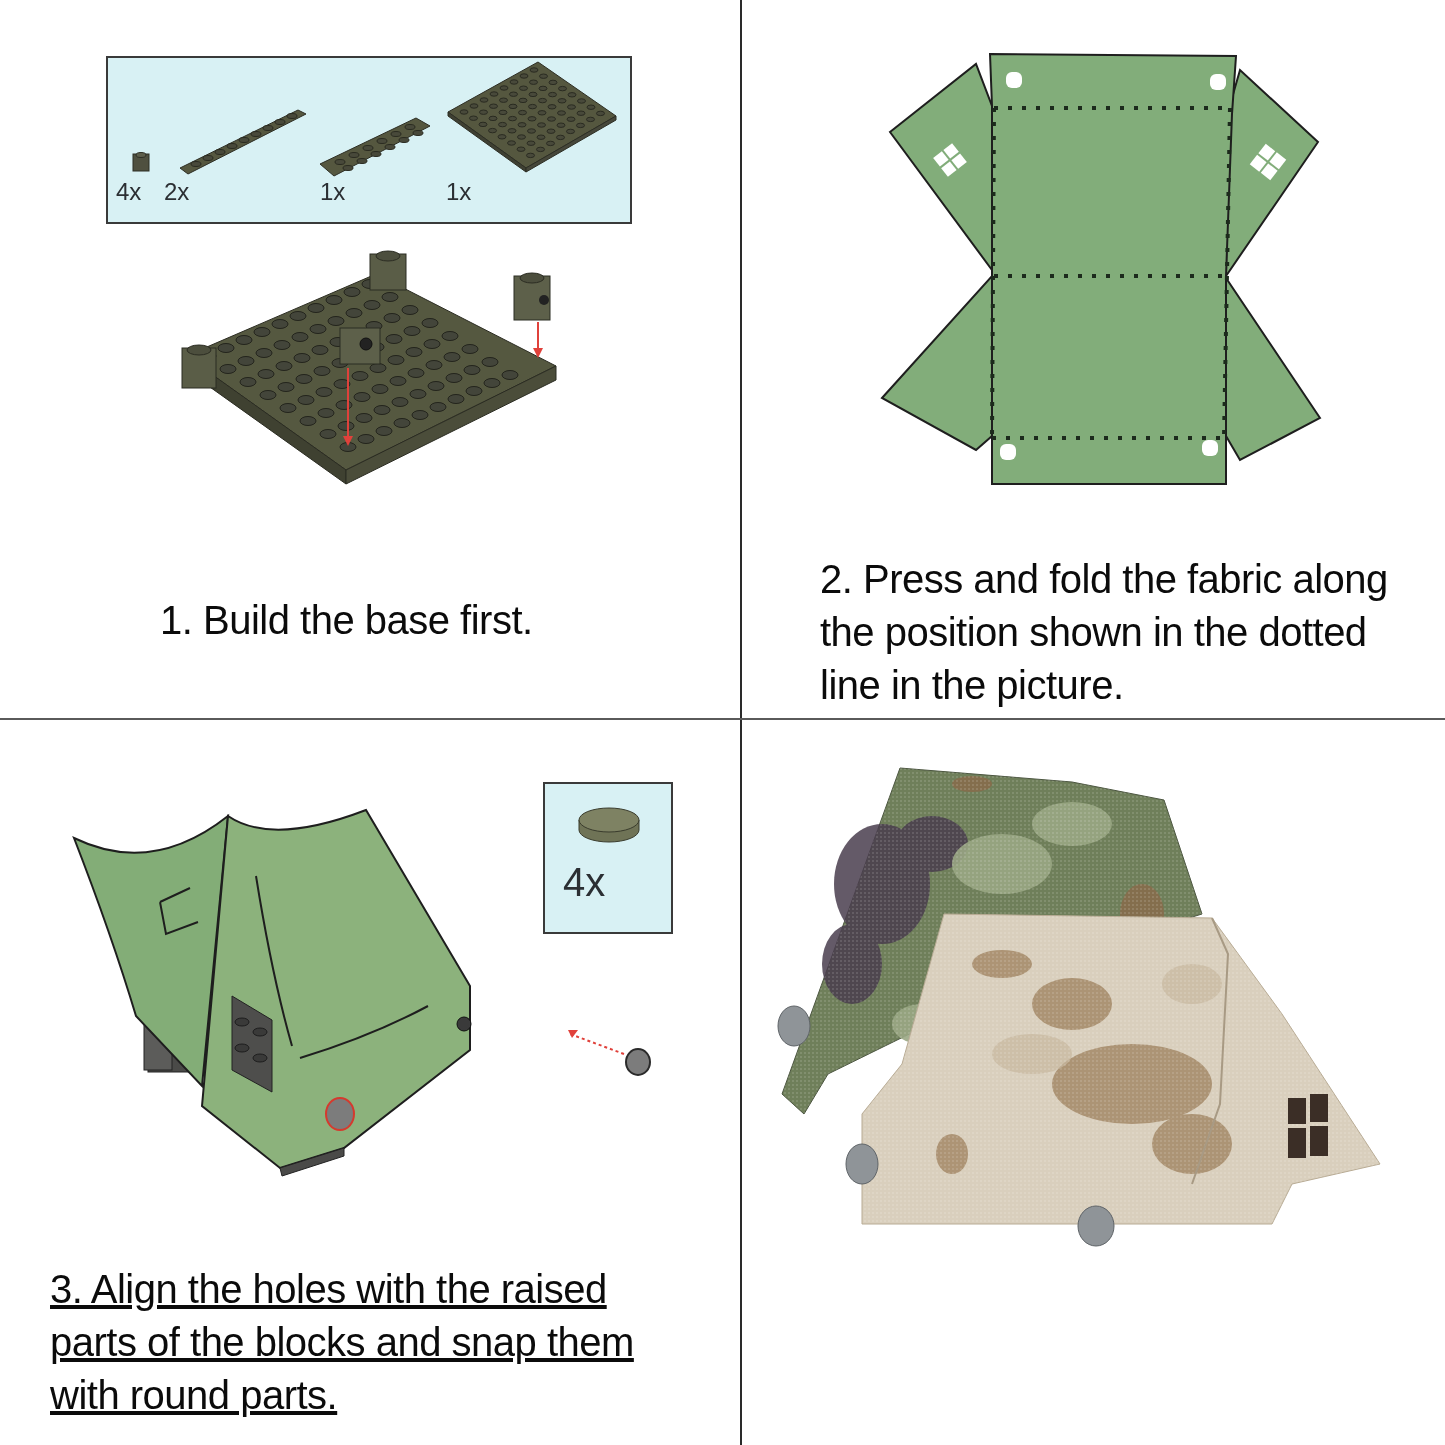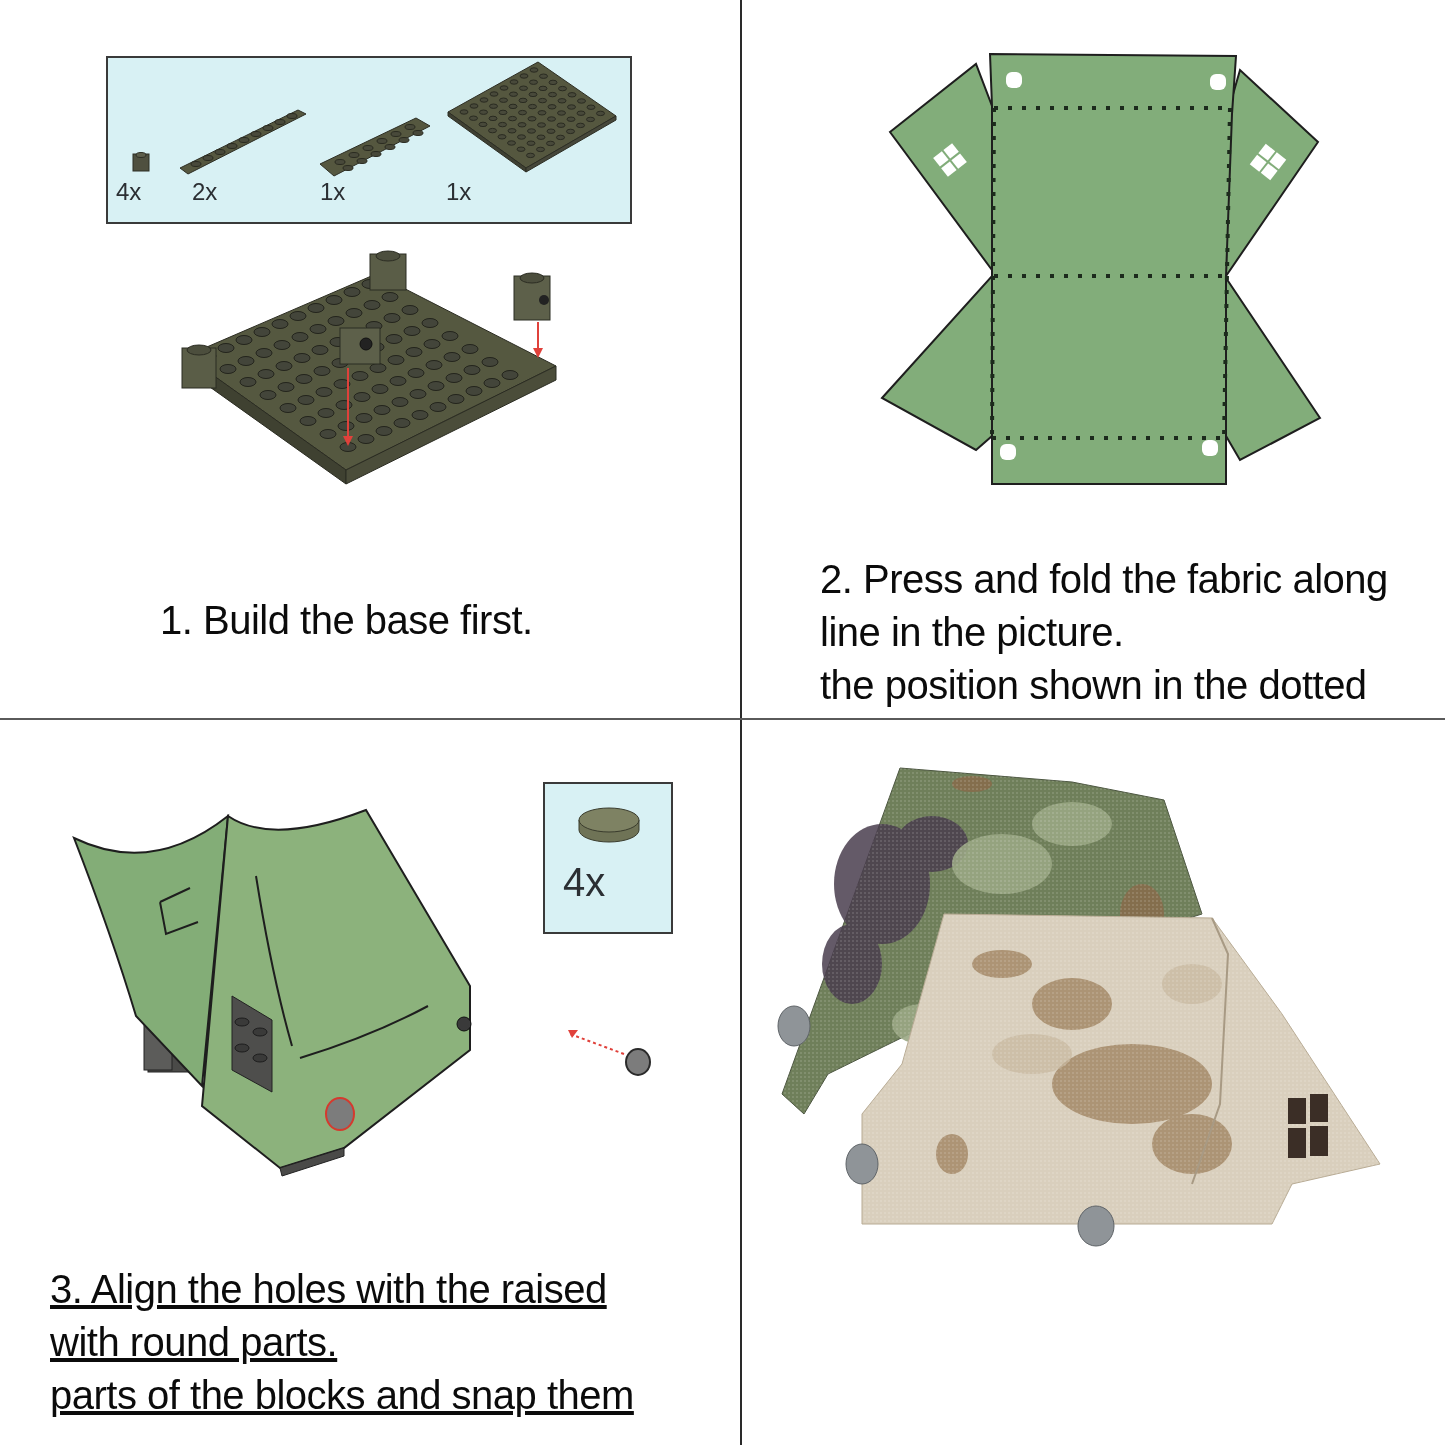--- a/index.html
+++ b/index.html
@@ -121,21 +121,21 @@
           <ellipse cx="96.5" cy="89.4" rx="4" ry="2.2"></ellipse>
           <ellipse cx="106.5" cy="83.4" rx="4" ry="2.2"></ellipse>
           <ellipse cx="116.5" cy="77.4" rx="4" ry="2.2"></ellipse>
           <ellipse cx="126.5" cy="71.4" rx="4" ry="2.2"></ellipse>
           <ellipse cx="136.5" cy="65.4" rx="4" ry="2.2"></ellipse>
           <ellipse cx="146.5" cy="59.4" rx="4" ry="2.2"></ellipse>
           <ellipse cx="156.5" cy="53.4" rx="4" ry="2.2"></ellipse>
         </g>
     </svg>
     <span class="qty" style="left:8px;top:120px;">4x</span>
-    <span class="qty" style="left:84px;top:120px;">2x</span>
+    <span class="qty" style="left:56px;top:120px;">2x</span>
     <span class="qty" style="left:212px;top:120px;">1x</span>
     <span class="qty" style="left:338px;top:120px;">1x</span>
   </div>
 
   <svg width="400" height="250" style="left:174px;top:244px;">
 
     <polygon points="12,112 202,30 382,122 172,226" fill="#555840" stroke="#2b2c22"></polygon>
     <polygon points="12,112 172,226 172,240 12,126" fill="#3f4131" stroke="#2b2c22"></polygon>
     <polygon points="172,226 382,122 382,136 172,240" fill="#4b4d3a" stroke="#2b2c22"></polygon>
     <g fill="#43453a" stroke="#23241c" id="basestuds">
@@ -279,22 +279,22 @@
     <g fill="#ffffff" transform="translate(388,112) rotate(38)">
       <rect x="-13" y="-13" width="12" height="12"></rect>
         <rect x="1" y="-13" width="12" height="12"></rect>
       <rect x="-13" y="1" width="12" height="12"></rect>
         <rect x="1" y="1" width="12" height="12"></rect>
     </g>
   </svg>
 
   <div class="caption" style="left:58px;top:553px;">
     <div>2. Press and fold the fabric along</div>
+    <div>the position shown in the dotted</div>
     <div>line in the picture.</div>
-    <div>the position shown in the dotted</div>
   </div>
 </div>
 
 <div class="panel" style="left:0;top:720px;width:740px;height:725px;">
   <div class="parts-box" style="left:543px;top:62px;width:126px;height:148px;">
     <svg width="70" height="46" style="left:30px;top:16px;">
       <path d="M4,20 L4,30 A30,12 0 0 0 64,30 L64,20" fill="#6f7356" stroke="#3a3c2d"></path>
       <ellipse cx="34" cy="20" rx="30" ry="12" fill="#7e8263" stroke="#3a3c2d"></ellipse>
     </svg>
     <span class="qty" style="left:18px;top:76px;font-size:40px;">4x</span>
@@ -332,22 +332,22 @@
     <circle cx="392" cy="208" r="7" fill="#3a3a3a" stroke="#111"></circle>
     <ellipse cx="268" cy="298" rx="14" ry="16" fill="#7c7c7c" stroke="#d53a2e" stroke-width="2"></ellipse>
     <ellipse cx="566" cy="246" rx="12" ry="13" fill="#7c7c7c" stroke="#2a2a2a" stroke-width="2"></ellipse>
 
     <line x1="552" y1="238" x2="498" y2="218" stroke="#e0413b" stroke-width="2" stroke-dasharray="3,3"></line>
     <polygon points="496,214 506,214 500,222" fill="#e0413b"></polygon>
   </svg>
 
   <div class="caption" style="left:50px;top:543px;text-decoration:underline;">
     <div>3. Align the holes with the raised</div>
+    <div>parts of the blocks and snap them</div>
     <div>with round parts.</div>
-    <div>parts of the blocks and snap them</div>
   </div>
 </div>
 
 <div class="panel" style="left:742px;top:720px;width:703px;height:725px;">
   <svg width="620" height="460" style="left:30px;top:44px;">
     <defs>
       <pattern id="weave" width="4" height="4" patternUnits="userSpaceOnUse">
         <rect width="4" height="4" fill="none"></rect>
         <rect x="0" y="0" width="2" height="2" fill="rgba(255,255,255,0.12)"></rect>
       </pattern>

